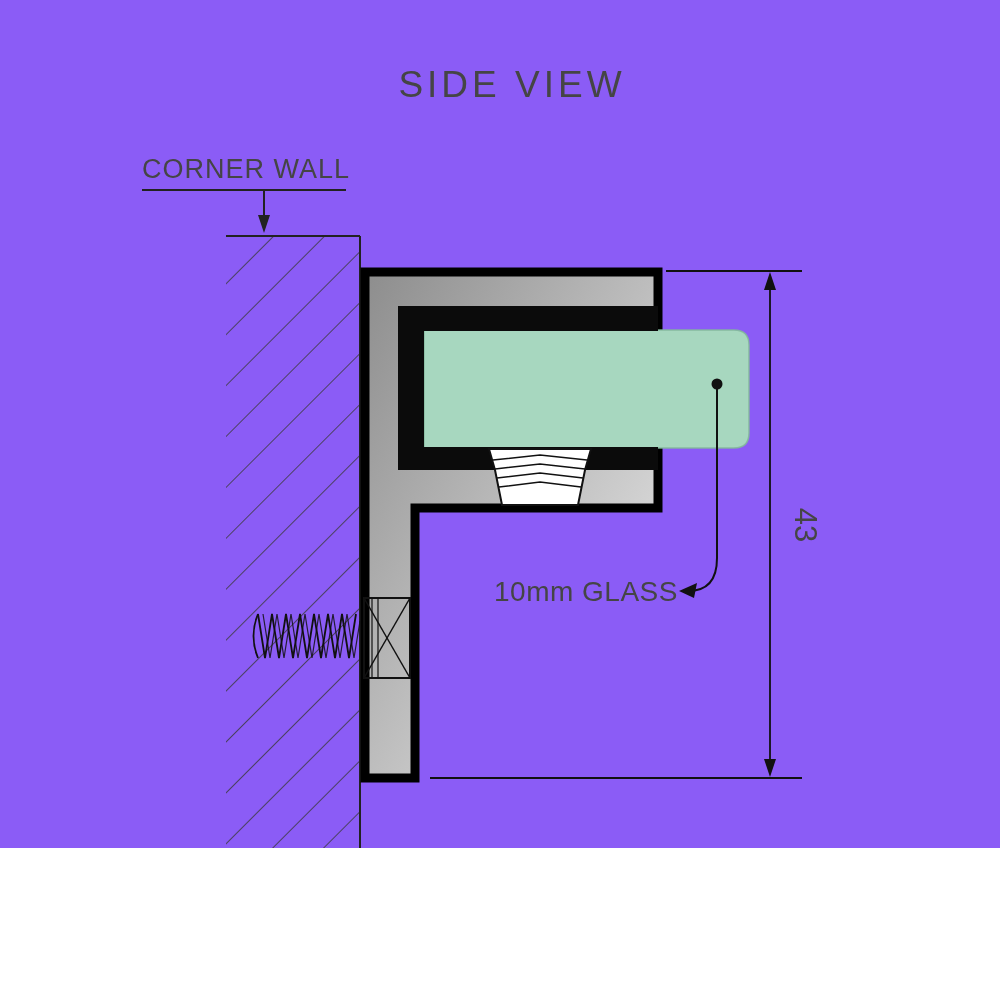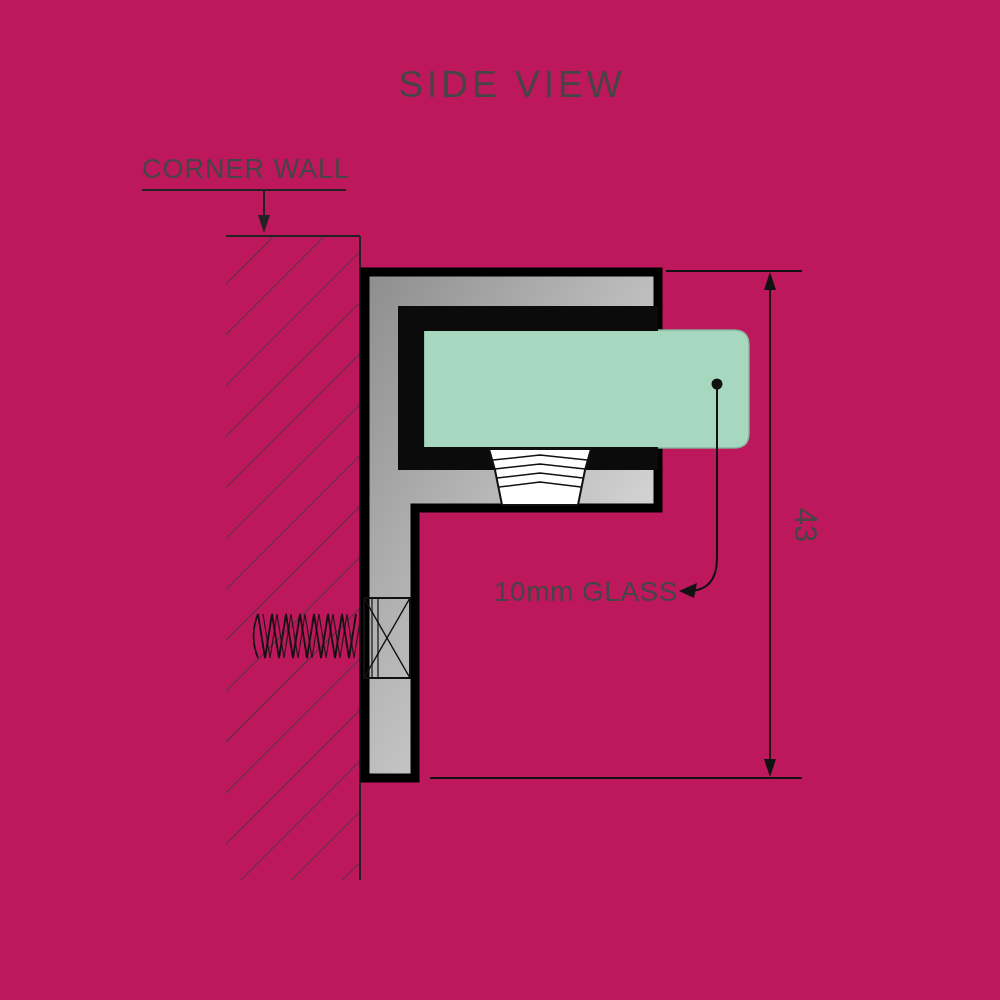--- a/index.html
+++ b/index.html
@@ -6,22 +6,22 @@
     margin: 0;
     padding: 0;
     background: #ffffff;
     width: 1000px;
     height: 1000px;
     font-family: "Liberation Sans", sans-serif;
   }
   .stage {
     position: relative;
     width: 1000px;
-    height: 1000px;
-    background: #be185d;
+    height: 848px;
+    background: #8b5cf6;
     overflow: hidden;
     text-align: right;
   }
   svg { display: block; }
   text {
     font-family: "Liberation Sans", sans-serif;
   }
   .title-text {
     font-size: 37px;
     letter-spacing: 4px;

